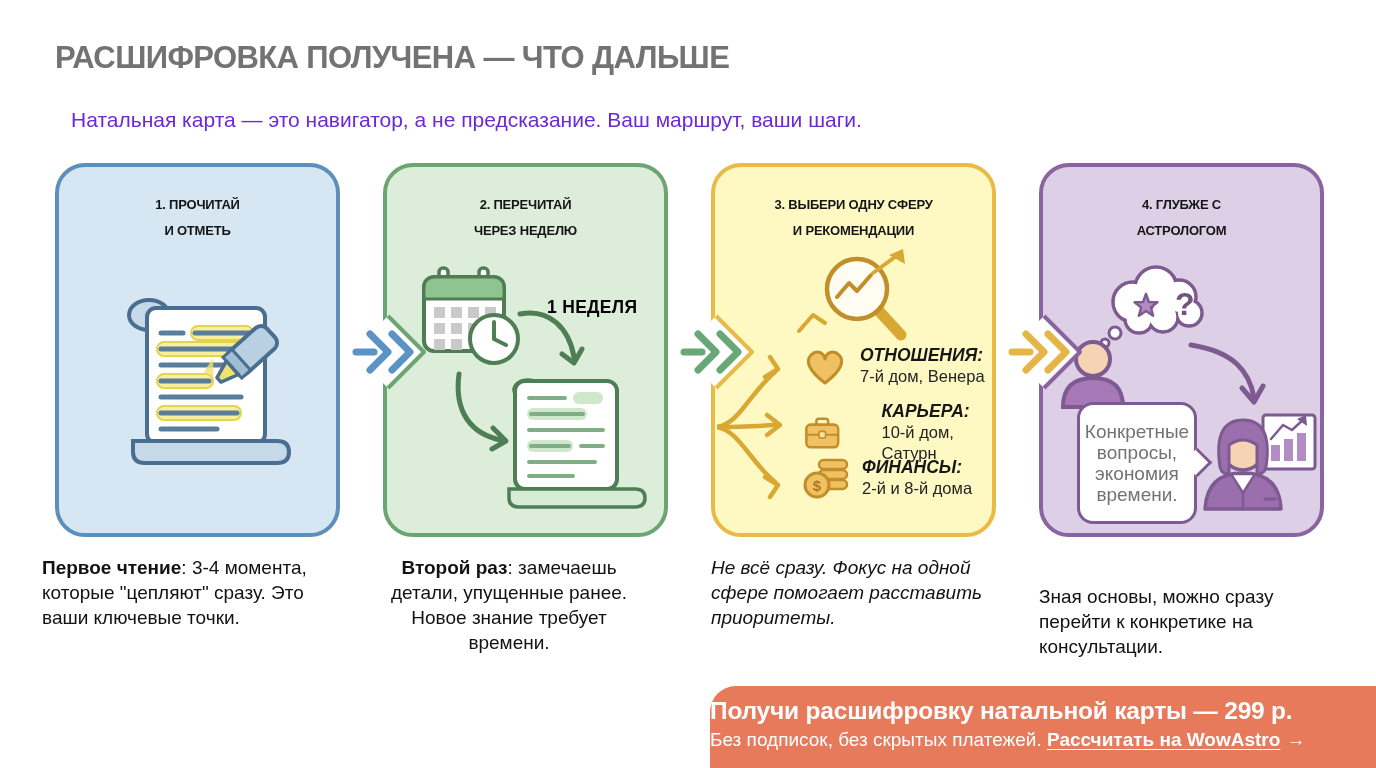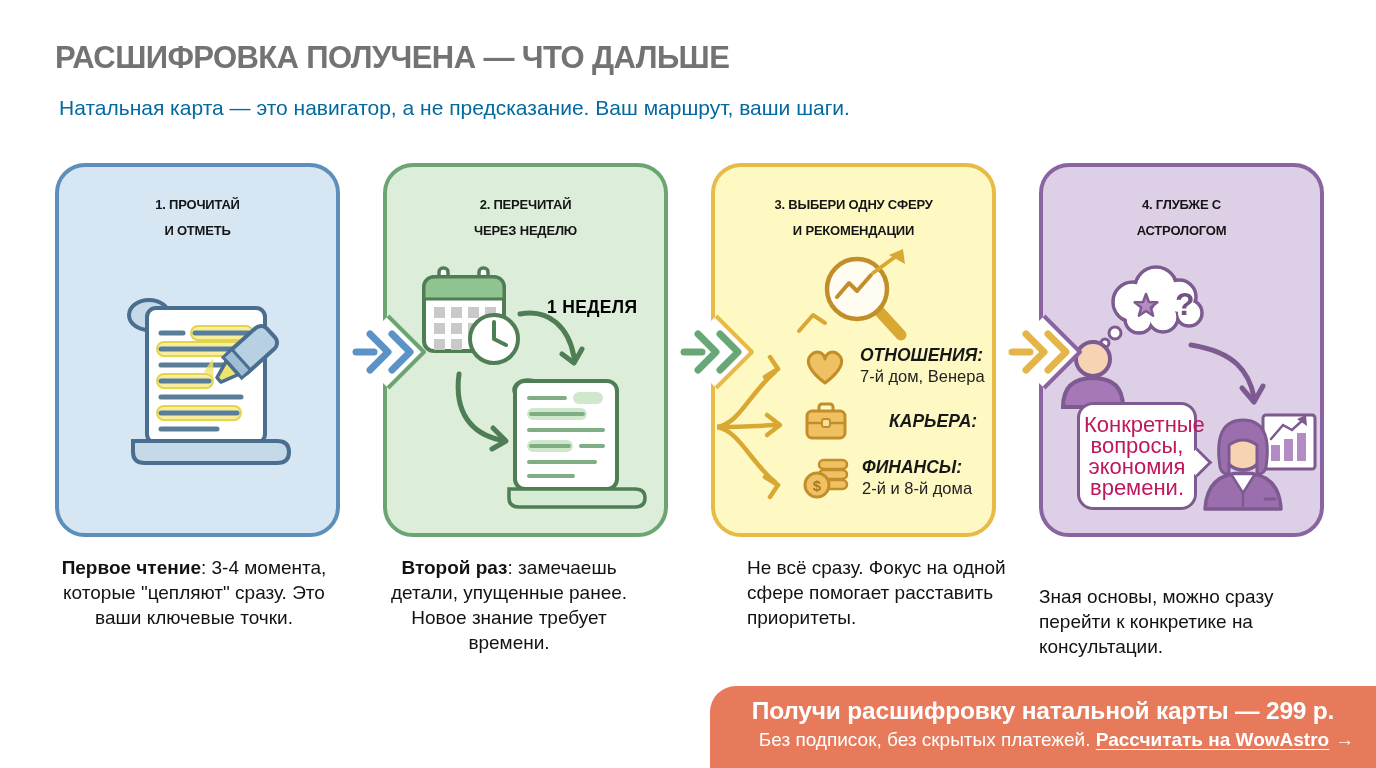--- a/index.html
+++ b/index.html
@@ -5,22 +5,22 @@
   html,body { margin:0; padding:0; background:#fff; }
   .canvas {
     position:relative; width:1376px; height:768px; overflow:hidden;
     background:#ffffff; font-family:"Liberation Sans", sans-serif; color:#131313;
   }
   .page-title {
     position:absolute; left:55px; top:40px; margin:0;
     font-size:31px; font-weight:bold; letter-spacing:-0.6px; color:#737373;
   }
   .page-subtitle {
-    position:absolute; left:55px; top:92px; margin:4px;
-    font-size:21px; color:#0369a1;
+    position:absolute; left:55px; top:92px; margin:16px;
+    font-size:21px; color:#6d28d9;
   }
   .card {
     position:absolute; top:163px; width:285px; height:374px;
     border:4px solid; border-radius:30px; box-sizing:border-box;
   }
   .card1 { left:55px;   background:#d6e6f3; border-color:#5e8fba; }
   .card2 { left:383px;  background:#dcedd9; border-color:#6ca571; }
   .card3 { left:711px;  background:#fef9c3; border-color:#e8bb47; }
   .card4 { left:1039px; background:#ddcfe6; border-color:#8a64a0; }
   .card-title {
@@ -37,41 +37,41 @@
   .sphere-row.r2 { top:234px;gap:40px; }
   .sphere-row.r3 { top:290px; }
   .sphere-label  { font-size:17.5px; font-weight:bold; color:#171717; line-height:21px;font-style:italic; }
   .sphere-detail { font-size:16.5px; color:#232323; line-height:21px; }
   .connector { position:absolute; top:304px; width:96px; height:96px; z-index:5; }
   .conn1 { left:340px; } .conn2 { left:668px; } .conn3 { left:996px; }
   .desc {
     position:absolute; top:555px; font-size:19px; line-height:25px; color:#121212;
   }
   .desc b { font-weight:bold; }
-  .d1 { left:55px;   width:278px;text-align:center; }
+  .d1 { left:42px;   width:278px; }
   .d2 { left:383px;  width:252px;text-align:center; }
-  .d3 { left:747px;  width:274px; }
+  .d3 { left:711px;  width:274px;font-style:italic; }
   .d4 { left:1039px; width:262px;margin-top:29px; }
   .speech-bubble {
     position:absolute; left:34px; top:235px; width:120px; box-sizing:border-box;
     background:#fff; border:3px solid #7d5b91; border-radius:16px;
-    padding:9px 4px; text-align:center; font-size:22px; line-height:21px;
-    color:#be185d; white-space:pre-line; z-index:2;
+    padding:16px 4px; text-align:center; font-size:19px; line-height:21px;
+    color:#737373; white-space:pre-line; z-index:2;
   }
   .bubble-tail {
     position:absolute; left:144px; top:285px; width:18px; height:18px; background:#fff;
     border-top:3px solid #7d5b91; border-right:3px solid #7d5b91;
     transform:rotate(45deg); z-index:3;
   }
   .banner {
     position:absolute; left:710px; top:686px; width:666px; height:82px;
-    background:#e87a5c; border-radius:26px 0 0 0; color:#fff; text-align:center; box-sizing:border-box;
+    background:#e87a5c; border-radius:26px 0 0 0; color:#fff; box-sizing:border-box;
   }
   .banner-title { margin-top:11px; font-size:24.5px; font-weight:bold; letter-spacing:-0.2px; }
-  .banner-sub   { margin-top:4px;  font-size:19px;padding-left:27px; }
+  .banner-sub   { margin-top:4px;  font-size:19px; }
   .banner-link  { color:#fff; font-weight:bold; text-decoration:underline; text-underline-offset:3px; cursor:pointer; }
   .banner-arrow { font-weight:bold; margin-left:6px; }
 </style>
 </head>
 <body>
 
 <div class="canvas">
 
   <h1 class="page-title">РАСШИФРОВКА ПОЛУЧЕНА — ЧТО ДАЛЬШЕ</h1>
   <p class="page-subtitle">Натальная карта — это навигатор, а не предсказание. Ваш маршрут, ваши шаги.</p>
@@ -186,20 +186,21 @@
     </div>
     <div class="sphere-row r2">
       <svg width="46" height="40" viewBox="0 0 46 40">
         <rect x="16" y="3" width="14" height="10" rx="3" fill="none" stroke="#c28e2a" stroke-width="3"></rect>
         <rect x="4" y="10" width="38" height="27" rx="5" fill="#f0c163" stroke="#c28e2a" stroke-width="3"></rect>
         <line x1="4" y1="22" x2="42" y2="22" stroke="#c28e2a" stroke-width="2.5"></line>
         <rect x="19" y="18" width="8" height="8" rx="2" fill="#fae09a" stroke="#c28e2a" stroke-width="2"></rect>
       </svg>
       <div>
         <div class="sphere-label">КАРЬЕРА:</div>
+        <div class="sphere-detail">10-й дом, Сатурн</div>
       </div>
     </div>
     <div class="sphere-row r3">
       <svg width="46" height="42" viewBox="0 0 46 42">
         <rect x="16" y="3" width="28" height="9" rx="4.5" fill="#f0c163" stroke="#c28e2a" stroke-width="2.5"></rect>
         <rect x="16" y="13" width="28" height="9" rx="4.5" fill="#f0c163" stroke="#c28e2a" stroke-width="2.5"></rect>
         <rect x="16" y="23" width="28" height="9" rx="4.5" fill="#f0c163" stroke="#c28e2a" stroke-width="2.5"></rect>
         <circle cx="14" cy="28" r="12" fill="#f0c163" stroke="#c28e2a" stroke-width="3"></circle>
         <text x="14" y="34" text-anchor="middle" font-size="15" font-weight="bold" fill="#a9761c" font-family="Liberation Sans, sans-serif">$</text>
       </svg>

